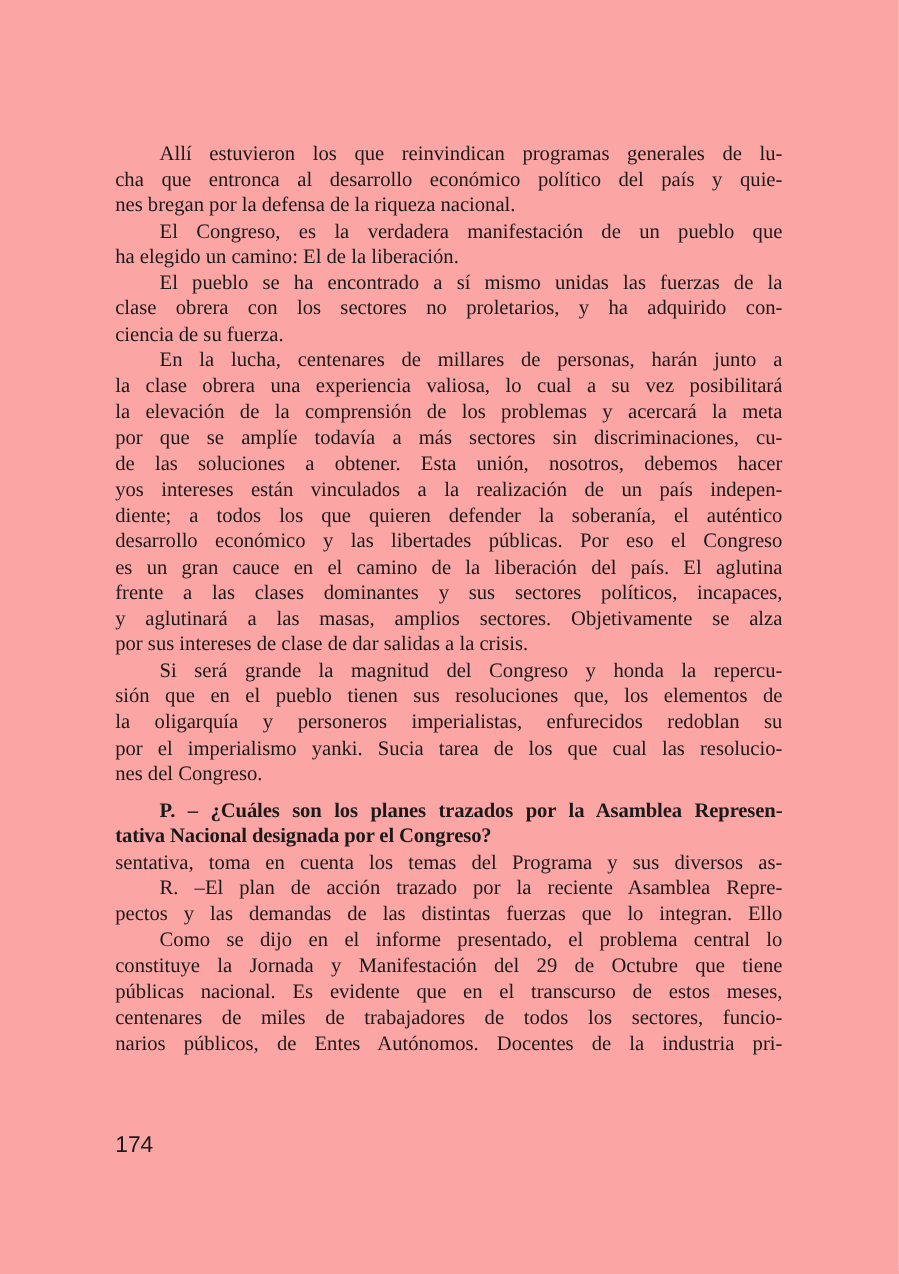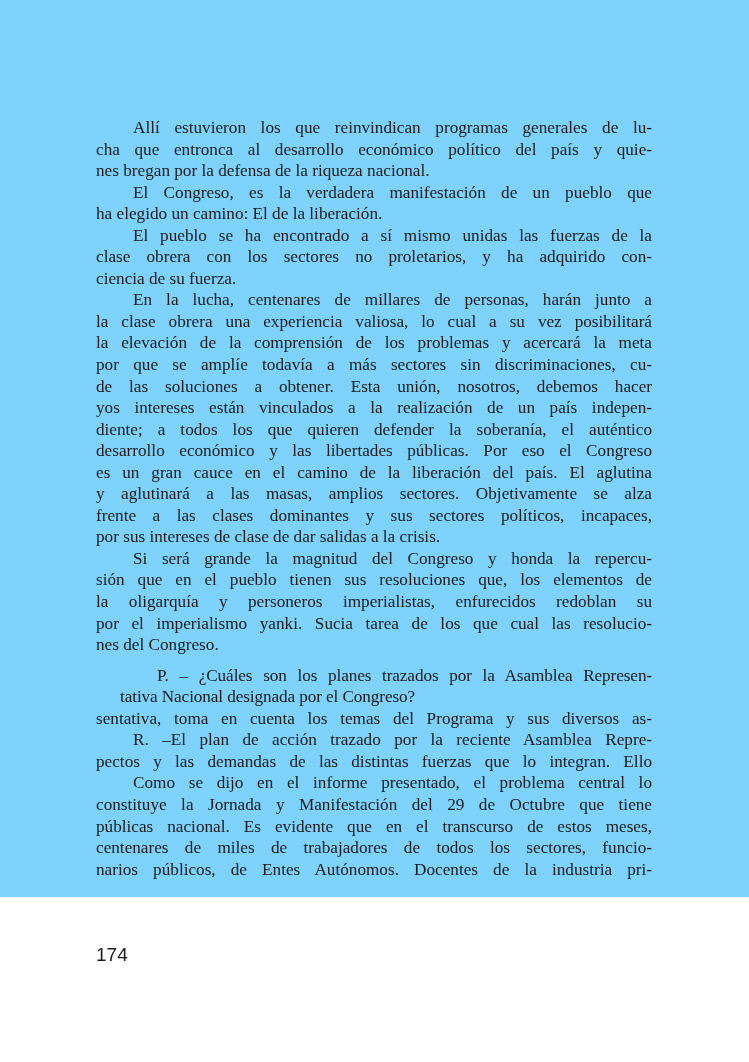--- a/index.html
+++ b/index.html
@@ -1,33 +1,33 @@
 <!DOCTYPE html>
 <html><head>
 <meta charset="utf-8">
 <style>
   html, body { margin: 0; padding: 0; background: #ffffff; }
   body { width: 749px; height: 1062px; position: relative; overflow: hidden; }
   .page {
-    position: absolute; left: 0; top: 0; width: 749px; height: 897px;
-    background: #7dd3fc; color: #1a1a1a;
+    position: absolute; left: 0; top: 0; width: 749px; height: 1062px;
+    background: #fca5a5; color: #1a1a1a;
   }
   .text-block {
     position: absolute; left: 96px; top: 117px; width: 556px;
     font-family: "Liberation Serif", "DejaVu Serif", serif;
     font-size: 17.2px; line-height: 21.55px;
   }
   .para { margin: 0; }
   .line {
     display: block; height: 21.55px; white-space: nowrap;
     text-align: justify; text-align-last: justify;
   }
   .line.last { text-align-last: left; }
   .line.indent { padding-left: 37px; }
-  .para.question { margin-top: 9px; font-weight: normal; margin-left: 24px; }
+  .para.question { margin-top: 9px; font-weight: bold; }
   .para.question .line { letter-spacing: -0.1px; }
   .page-number {
     position: absolute; left: 96px; top: 944px;
     font-family: "Liberation Sans", "DejaVu Sans", sans-serif;
     font-size: 19px; color: #1a1a1a;
   }
 </style>
 </head>
 <body>
 
@@ -54,22 +54,22 @@
     <div class="para">
       <span class="line indent">En la lucha, centenares de millares de personas, harán junto a</span>
       <span class="line">la clase obrera una experiencia valiosa, lo cual a su vez posibilitará</span>
       <span class="line">la elevación de la comprensión de los problemas y acercará la meta</span>
       <span class="line">por que se amplíe todavía a más sectores sin discriminaciones, cu-</span>
       <span class="line">de las soluciones a obtener. Esta unión, nosotros, debemos hacer</span>
       <span class="line">yos intereses están vinculados a la realización de un país indepen-</span>
       <span class="line">diente; a todos los que quieren defender la soberanía, el auténtico</span>
       <span class="line">desarrollo económico y las libertades públicas. Por eso el Congreso</span>
       <span class="line">es un gran cauce en el camino de la liberación del país. El aglutina</span>
+      <span class="line">frente a las clases dominantes y sus sectores políticos, incapaces,</span>
       <span class="line">y aglutinará a las masas, amplios sectores. Objetivamente se alza</span>
-      <span class="line">frente a las clases dominantes y sus sectores políticos, incapaces,</span>
       <span class="line last">por sus intereses de clase de dar salidas a la crisis.</span>
     </div>
 
     <div class="para">
       <span class="line indent">Si será grande la magnitud del Congreso y honda la repercu-</span>
       <span class="line">sión que en el pueblo tienen sus resoluciones que, los elementos de</span>
       <span class="line">la oligarquía y personeros imperialistas, enfurecidos redoblan su</span>
       <span class="line">por el imperialismo yanki. Sucia tarea de los que cual las resolucio-</span>
       <span class="line last">nes del Congreso.</span>
     </div>

